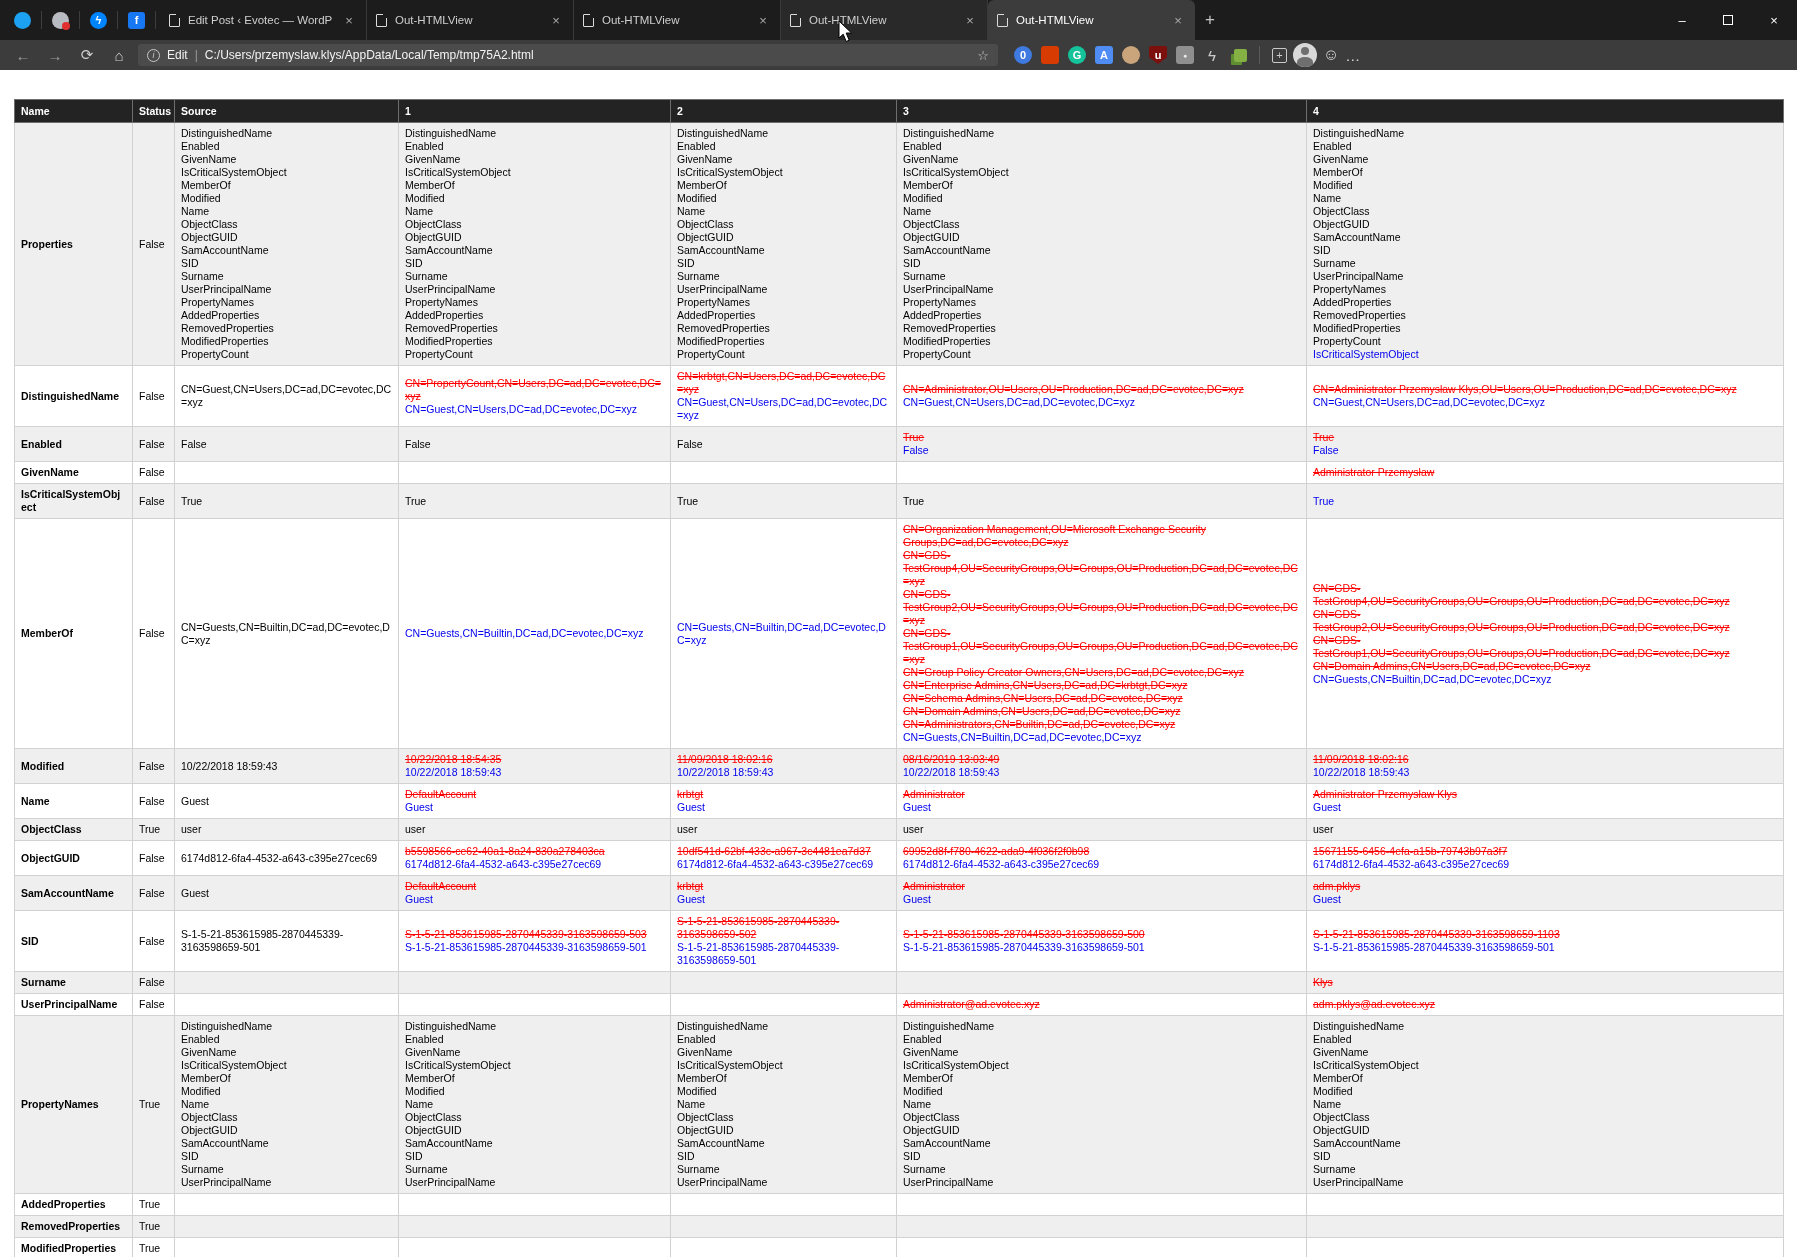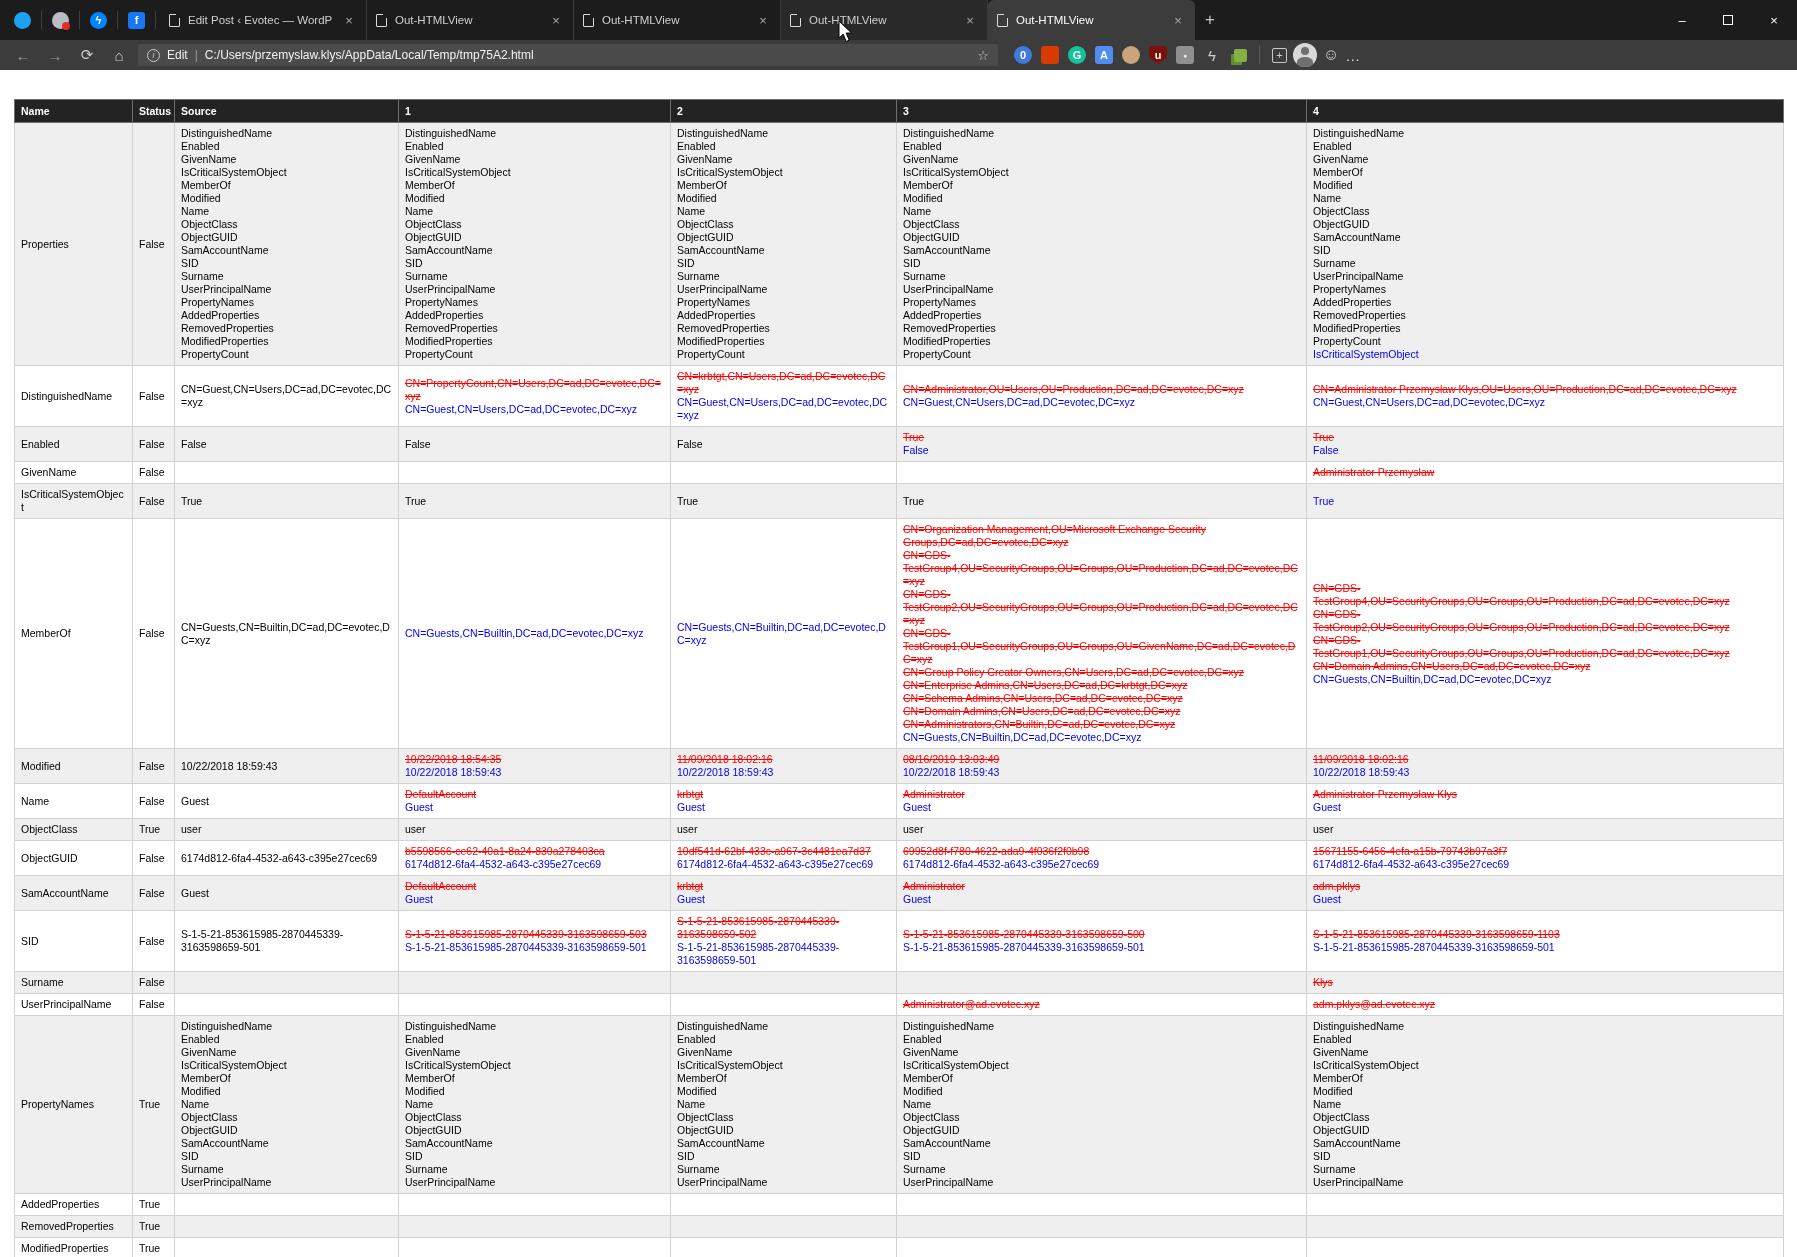--- a/index.html
+++ b/index.html
@@ -63,21 +63,21 @@
   .content { flex:1; background:#ffffff; padding:29px 28px 0 14px; overflow:hidden; }
   table.diff { border-collapse:collapse; table-layout:fixed; width:1769px; font-size:10.5px; color:#000; }
   table.diff th { background:#232323; color:#fff; text-align:left; font-weight:bold; font-size:10.5px;
     padding:5px 6px; border:1px solid #6e6e6e; }
   table.diff td { border:1px solid #d2d2d2; padding:4px 6px; vertical-align:middle;
     word-wrap:break-word; overflow-wrap:break-word; }
   table.diff tr.stripe td { background:#efefef; }
   .ln { line-height:13px; }
   .ln.del { color:#ff0000; text-decoration:line-through; }
   .ln.ins { color:#0000ee; }
-  .c-name { line-height:13px; }
+  .c-name { line-height:13px;font-weight:bold; }
   .c-status { line-height:13px; }
 
   
   .cursor { position:absolute; left:838px; top:20px; z-index:50; pointer-events:none; }
 </style>
 </head>
 <body>
 
 <div class="browser">
 
@@ -374,21 +374,21 @@
             <td>
               <div class="ln ins">CN=Guests,CN=Builtin,DC=ad,DC=evotec,DC=xyz</div>
             </td>
             <td>
               <div class="ln ins">CN=Guests,CN=Builtin,DC=ad,DC=evotec,DC=xyz</div>
             </td>
             <td>
               <div class="ln del">CN=Organization Management,OU=Microsoft Exchange Security Groups,DC=ad,DC=evotec,DC=xyz</div>
               <div class="ln del">CN=GDS-TestGroup4,OU=SecurityGroups,OU=Groups,OU=Production,DC=ad,DC=evotec,DC=xyz</div>
               <div class="ln del">CN=GDS-TestGroup2,OU=SecurityGroups,OU=Groups,OU=Production,DC=ad,DC=evotec,DC=xyz</div>
-              <div class="ln del">CN=GDS-TestGroup1,OU=SecurityGroups,OU=Groups,OU=GivenName,DC=ad,DC=evotec,DC=xyz</div>
+              <div class="ln del">CN=GDS-TestGroup1,OU=SecurityGroups,OU=Groups,OU=Production,DC=ad,DC=evotec,DC=xyz</div>
               <div class="ln del">CN=Group Policy Creator Owners,CN=Users,DC=ad,DC=evotec,DC=xyz</div>
               <div class="ln del">CN=Enterprise Admins,CN=Users,DC=ad,DC=krbtgt,DC=xyz</div>
               <div class="ln del">CN=Schema Admins,CN=Users,DC=ad,DC=evotec,DC=xyz</div>
               <div class="ln del">CN=Domain Admins,CN=Users,DC=ad,DC=evotec,DC=xyz</div>
               <div class="ln del">CN=Administrators,CN=Builtin,DC=ad,DC=evotec,DC=xyz</div>
               <div class="ln ins">CN=Guests,CN=Builtin,DC=ad,DC=evotec,DC=xyz</div>
             </td>
             <td>
               <div class="ln del">CN=GDS-</div>
               <div class="ln del">TestGroup4,OU=SecurityGroups,OU=Groups,OU=Production,DC=ad,DC=evotec,DC=xyz</div>

